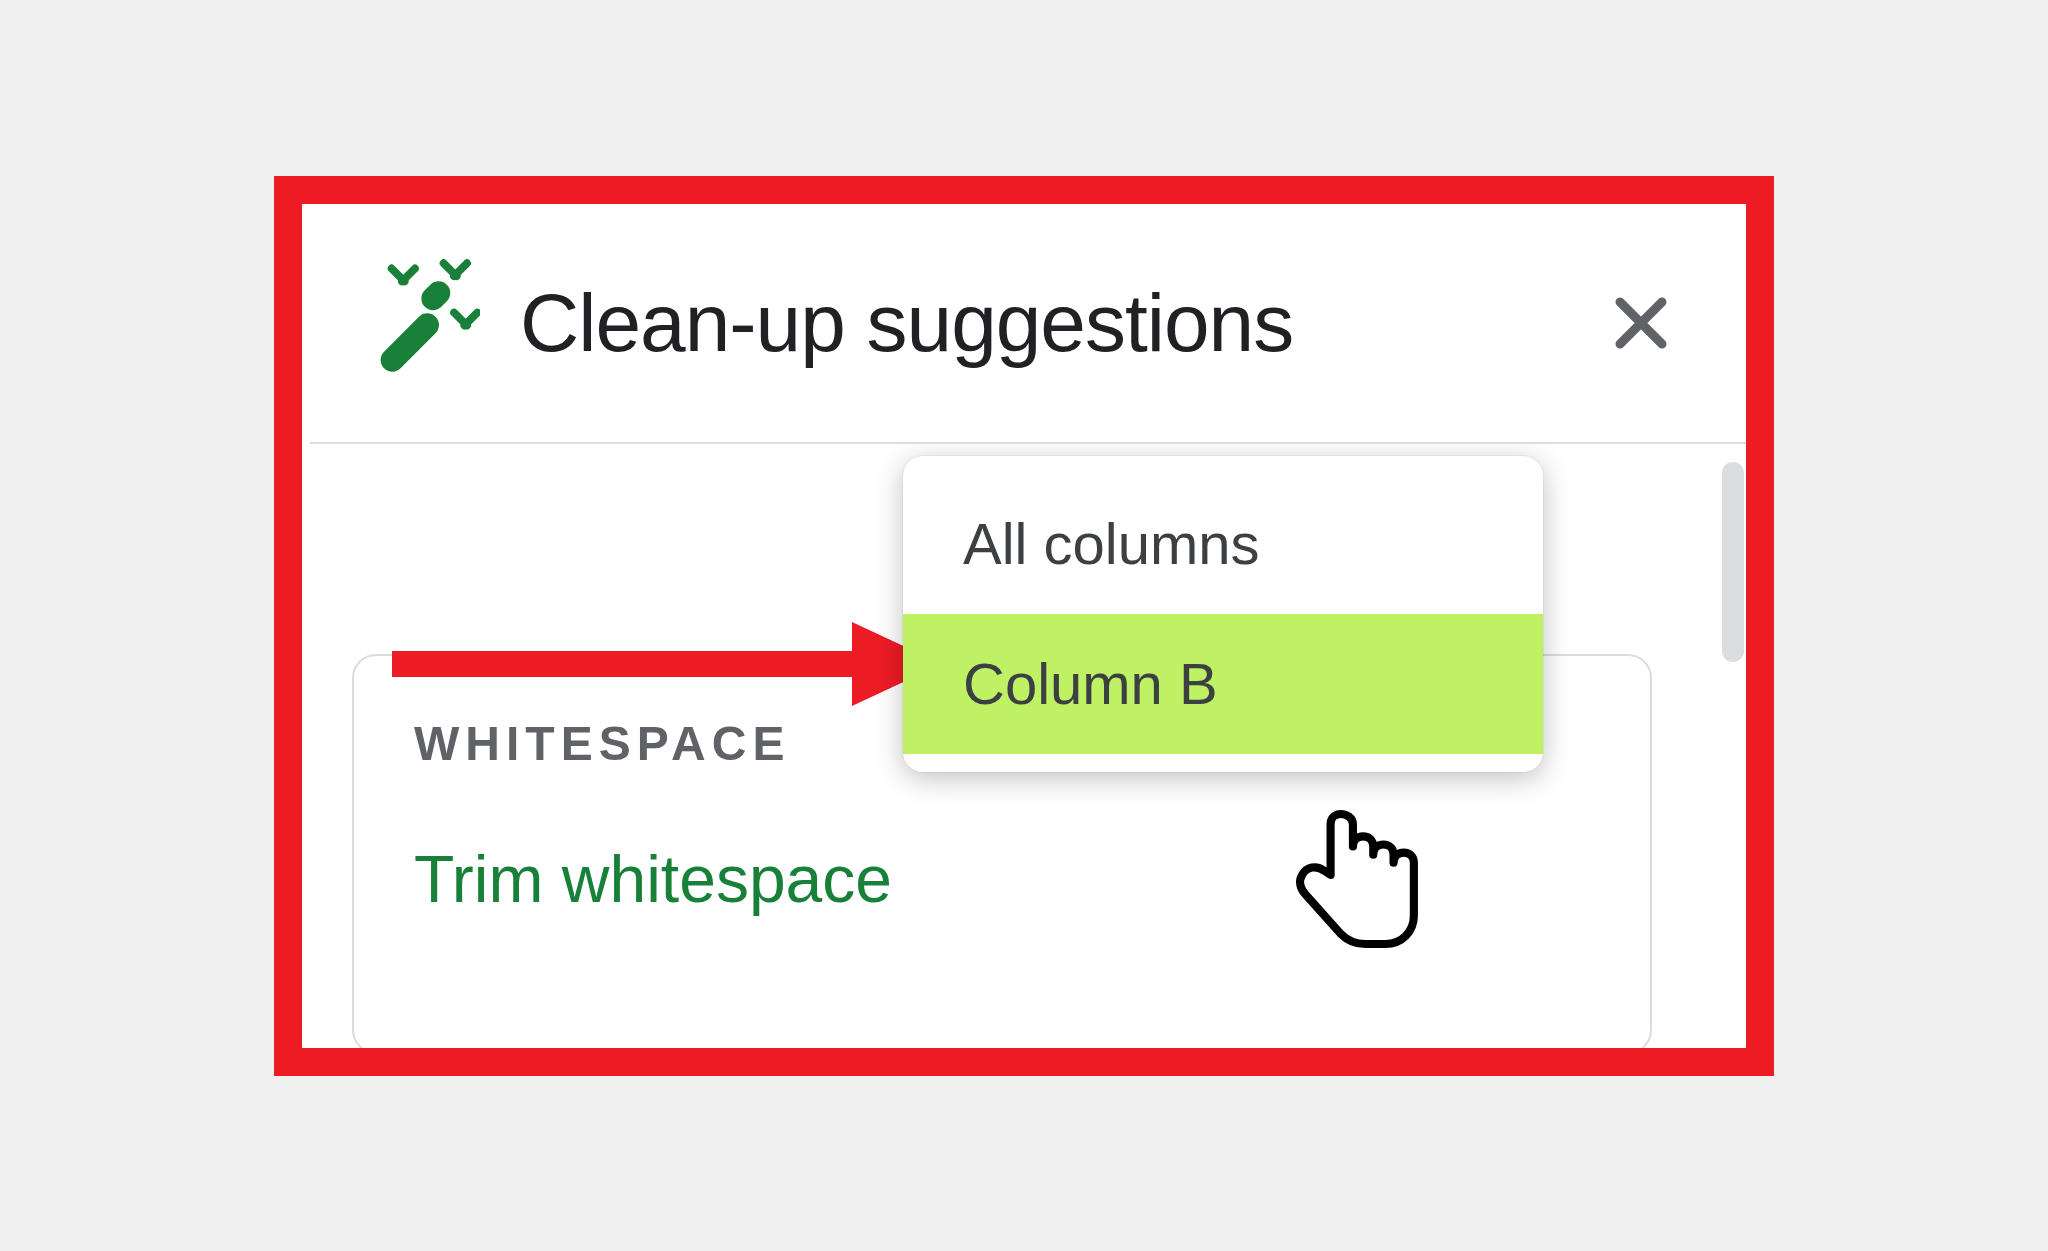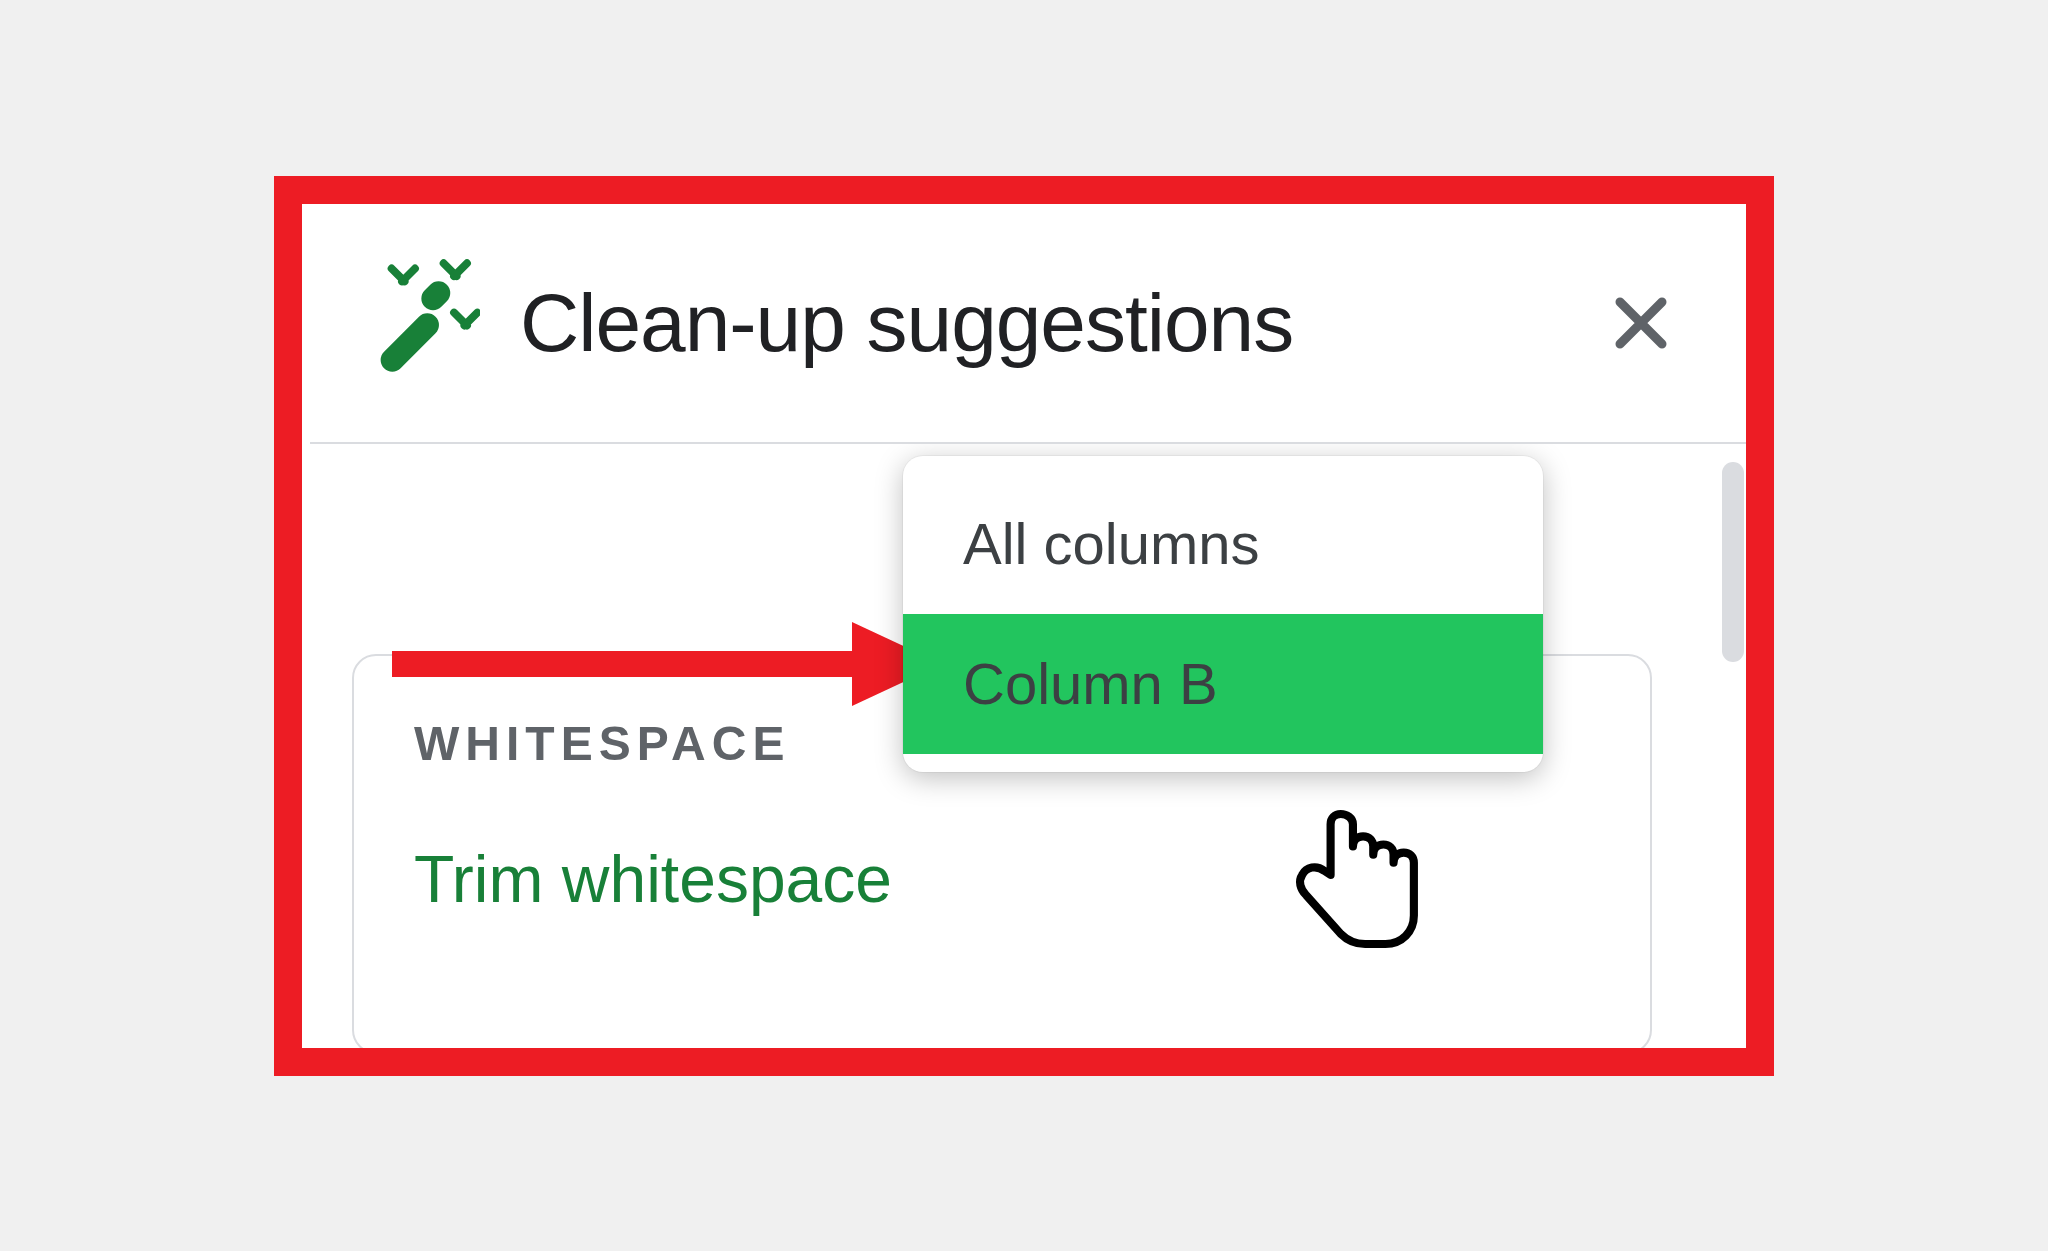--- a/index.html
+++ b/index.html
@@ -111,21 +111,21 @@
   .menu-item {
     height: 140px;
     display: flex;
     align-items: center;
     padding-left: 60px;
     font-size: 58px;
     color: #3c4043;
     cursor: pointer;
   }
   .menu-item.hover {
-    background: #22c55e;
+    background: #bef264;
   }
 
   
   .pointer-cursor {
     position: absolute;
     left: 990px;
     top: 360px;
     width: 130px;
     height: 150px;
     pointer-events: none;

